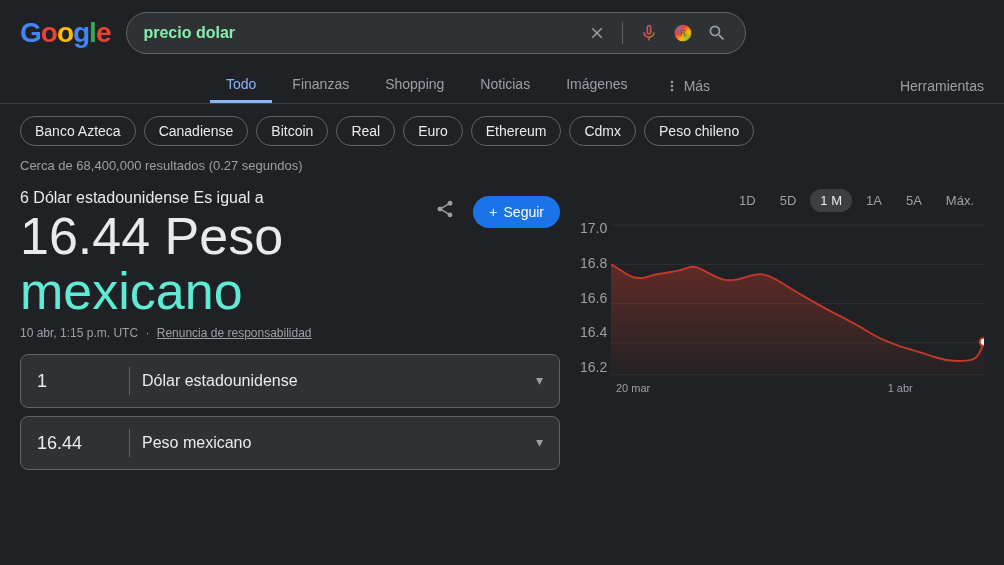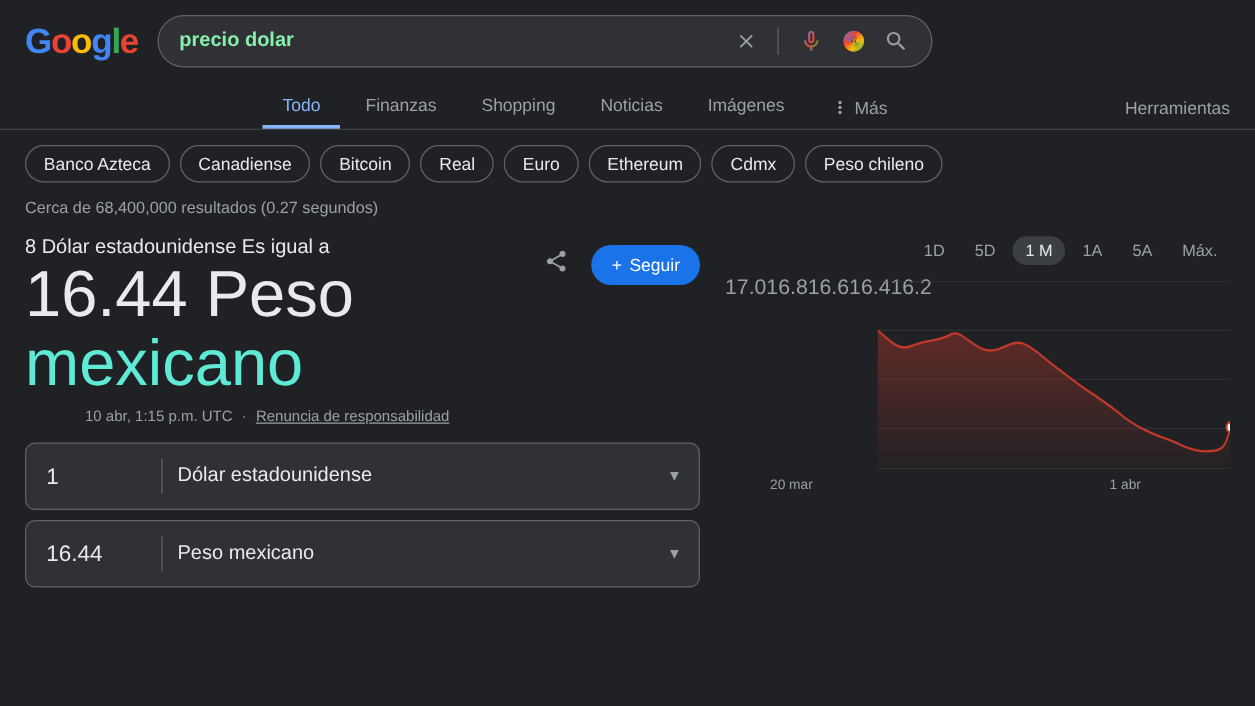--- a/index.html
+++ b/index.html
@@ -324,24 +324,24 @@
 </div>
 
 <div class="results-count">Cerca de 68,400,000 resultados (0.27 segundos)</div>
 
 <div class="main-card">
 
   <div class="left-panel">
 
     <div style="display:flex;align-items:flex-start;justify-content:space-between;">
       <div>
-        <div style="font-size:16px;color:#e8eaed;margin-bottom:2px;">8 Dólar estadounidense Es igual a</div>
+        <div style="font-size:16px;color:#e8eaed;margin-bottom:2px;">6 Dólar estadounidense Es igual a</div>
         <div style="font-size:52px;font-weight:400;color:#e8eaed;line-height:1.05;">16.44 Peso</div>
         <div style="font-size:52px;font-weight:400;color:#5eead4;line-height:1.05;margin-bottom:8px;">mexicano</div>
-        <div style="font-size:12px;color:#9aa0a6;margin-bottom:14px;margin-left:48px;">
+        <div style="font-size:12px;color:#9aa0a6;margin-bottom:14px;">
           <span>10 abr, 1:15 p.m. UTC</span>
           <span style="margin:0 4px;">·</span>
           <a style="color:#9aa0a6;text-decoration:underline;cursor:pointer;">Renuncia de responsabilidad</a>
         </div>
       </div>
 
       <div style="display:flex;align-items:center;gap:12px;padding-top:4px;">
         <button class="share-btn">
           <svg width="20" height="20" viewBox="0 0 24 24" fill="#9aa0a6">
             <path d="M18 16.08c-.76 0-1.44.3-1.96.77L8.91 12.7c.05-.23.09-.46.09-.7s-.04-.47-.09-.7l7.05-4.11c.54.5 1.25.81 2.04.81 1.66 0 3-1.34 3-3s-1.34-3-3-3-3 1.34-3 3c0 .24.04.47.09.7L8.04 9.81C7.5 9.31 6.79 9 6 9c-1.66 0-3 1.34-3 3s1.34 3 3 3c.79 0 1.5-.31 2.04-.81l7.12 4.16c-.05.21-.08.43-.08.65 0 1.61 1.31 2.92 2.92 2.92 1.61 0 2.92-1.31 2.92-2.92s-1.31-2.92-2.92-2.92z"></path>
@@ -381,21 +381,21 @@
       <button class="time-btn">5D</button>
       <button class="time-btn active">1 M</button>
       <button class="time-btn">1A</button>
       <button class="time-btn">5A</button>
       <button class="time-btn">Máx.</button>
     </div>
 
     <div class="chart-container">
       <div style="display:flex;">
 
-        <div style="display:flex;justify-content:space-between;height:155px;padding-right:6px;font-size:17px;color:#9aa0a6;text-align:center;min-width:30px;">
+        <div style="display:flex;flex-direction:column;justify-content:space-between;height:155px;padding-right:6px;font-size:14px;color:#9aa0a6;text-align:center;min-width:30px;">
           <span>17.0</span>
           <span>16.8</span>
           <span>16.6</span>
           <span>16.4</span>
           <span>16.2</span>
         </div>
 
         <svg class="chart-svg" viewBox="0 0 360 155" preserveAspectRatio="none">
           <defs>
             <linearGradient id="chartFill" x1="0" y1="0" x2="0" y2="1">

